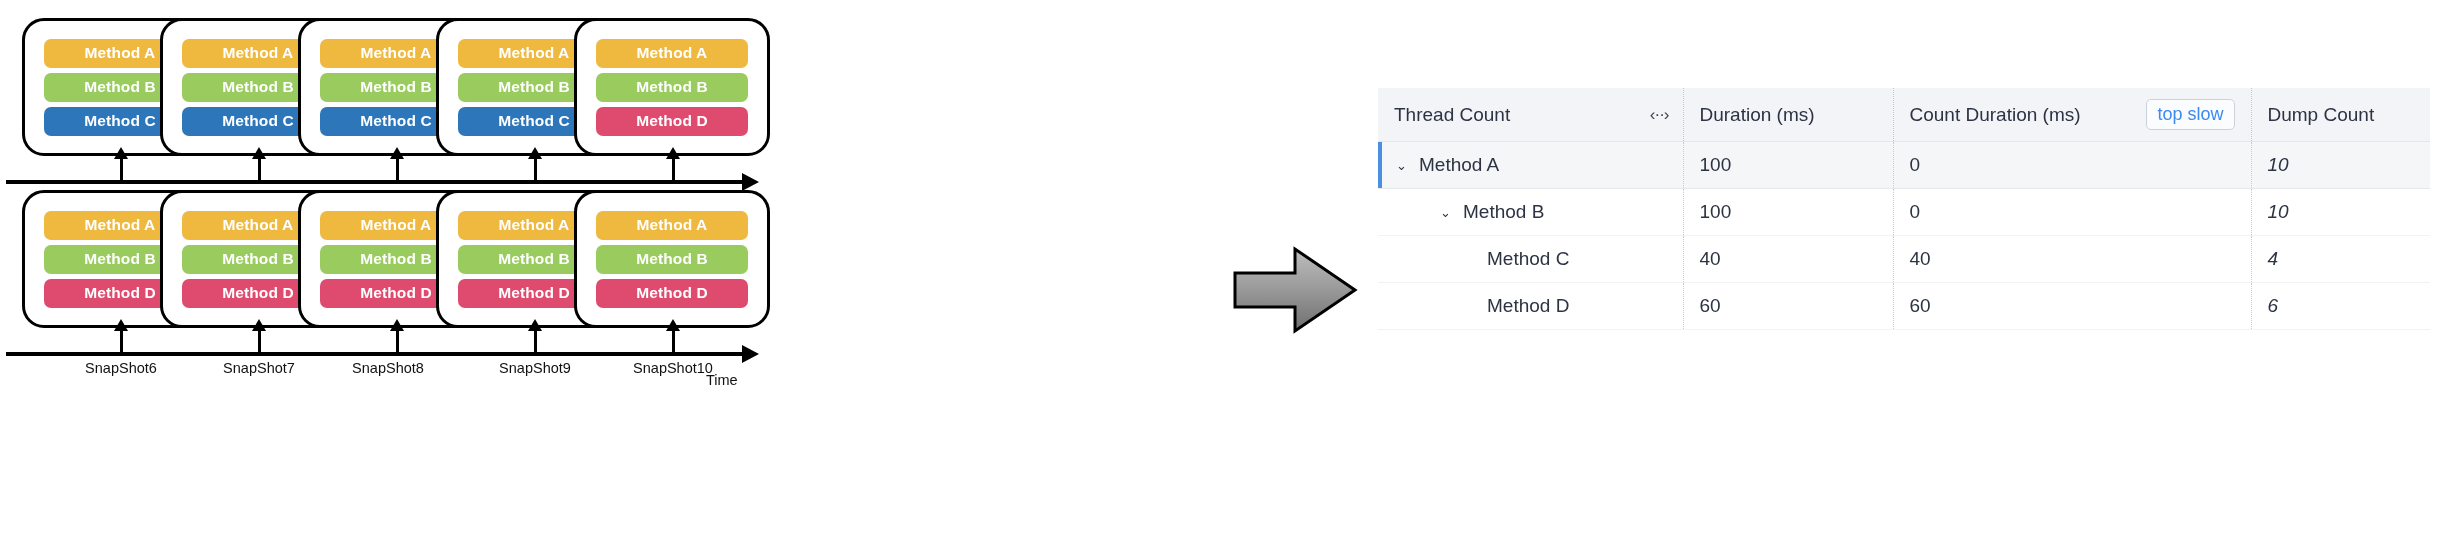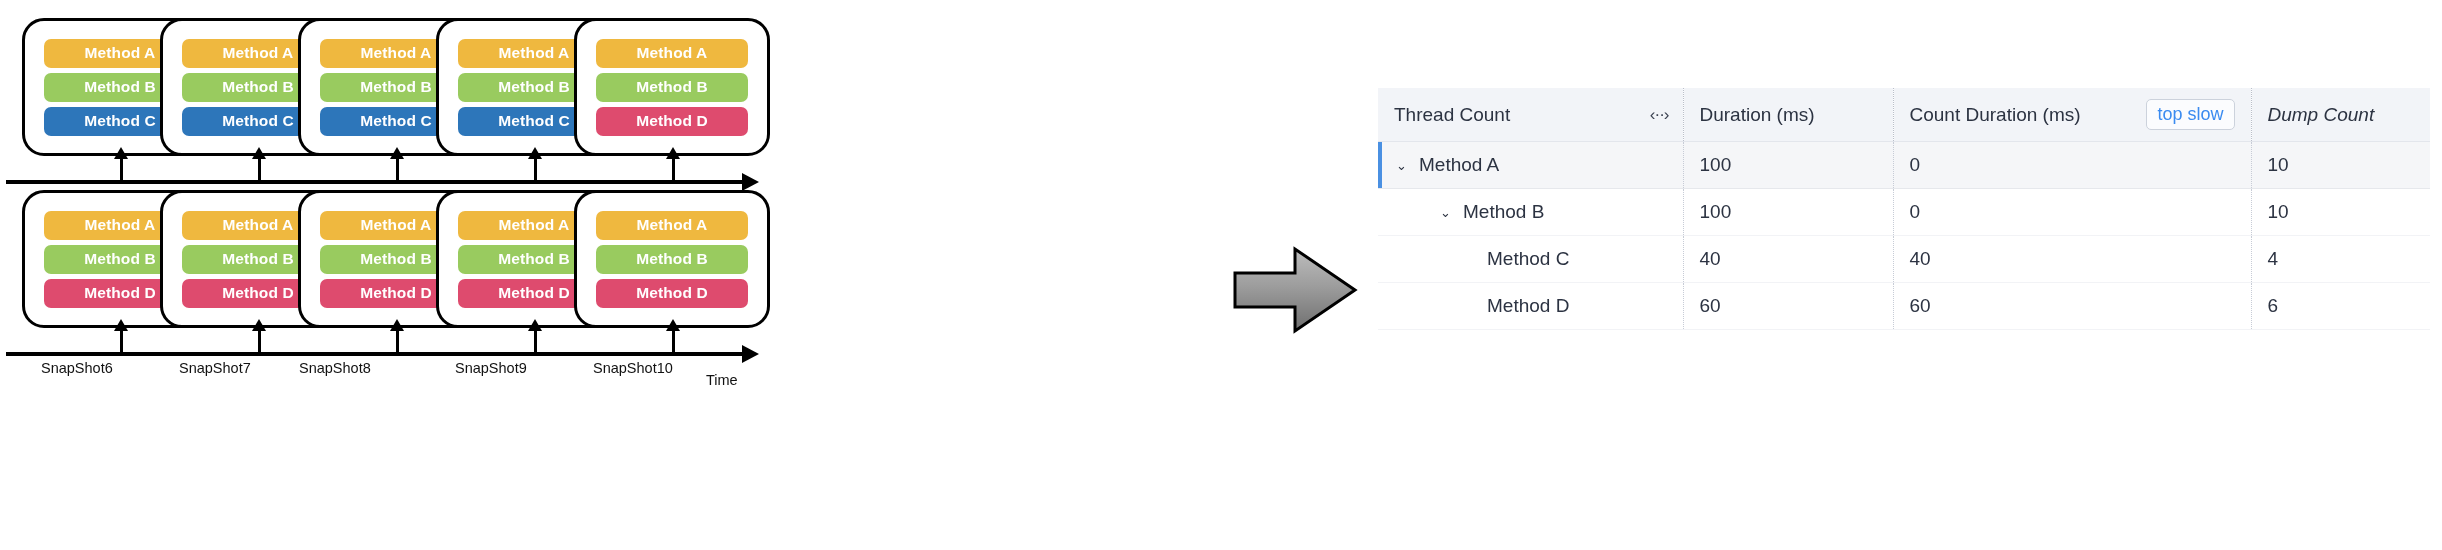--- a/index.html
+++ b/index.html
@@ -41,50 +41,50 @@
   .axis-head{position:absolute;left:736px;top:17px;width:0;height:0;
              border-top:9px solid transparent;border-bottom:9px solid transparent;
              border-left:17px solid #000;}
   .tick{position:absolute;top:0px;width:3px;height:26px;background:#000;}
   .tick-head{position:absolute;top:-9px;left:-6px;width:0;height:0;
              border-left:7.5px solid transparent;border-right:7.5px solid transparent;
              border-bottom:12px solid #000;}
   .tick.t0{left:114px;} .tick.t1{left:252px;} .tick.t2{left:390px;}
   .tick.t3{left:528px;} .tick.t4{left:666px;}
 
-  .tick-label{position:absolute;top:32px;width:160px;
+  .tick-label{position:absolute;top:32px;width:160px;text-align:center;
               font-size:14.5px;color:#111;white-space:nowrap;}
-  .tick-label.t0{left:35px;} .tick-label.t1{left:173px;} .tick-label.t2{left:293px;}
+  .tick-label.t0{left:35px;} .tick-label.t1{left:173px;} .tick-label.t2{left:302px;}
   .tick-label.t3{left:449px;} .tick-label.t4{left:587px;}
 
   .axis-name{position:absolute;left:700px;top:44px;font-size:14.5px;color:#111;}
 
   
   #flow-arrow{position:absolute;left:1232px;top:245px;width:126px;height:90px;}
 
   
   #right-panel{position:absolute;left:1378px;top:88px;width:1052px;height:330px;}
 
   table.profiler{border-collapse:collapse;width:1052px;table-layout:fixed;
                  font-size:19px;color:#2c3342;}
   table.profiler th{
     background:#f2f4f8;font-weight:400;text-align:left;
     height:53px;padding:0 0 0 16px;vertical-align:middle;
     border-bottom:1px solid #e3e6ec;
     border-right:1px dotted #b9bec9;
     position:relative;
   }
-  table.profiler th:last-child{border-right:none;font-style:italic;}
+  table.profiler th:last-child{border-right:none;}
   table.profiler td{
     height:46px;padding:0 0 0 16px;vertical-align:middle;
     border-right:1px dotted #c7ccd6;
     border-bottom:1px solid #f2f3f6;
     white-space:nowrap;
   }
-  table.profiler td:last-child{border-right:none;}
+  table.profiler td:last-child{border-right:none;font-style:italic;}
 
   tr.selected td{background:#f5f6f8;}
   tr.selected td:first-child{box-shadow:inset 4px 0 0 0 #4a90e2;}
   tr.selected td{border-top:1px solid #e6e8ec;border-bottom:1px solid #e6e8ec;}
 
   .th-inner{display:flex;align-items:center;justify-content:space-between;
             padding-right:14px;}
   .resize-icon{color:#3c4352;font-size:17px;letter-spacing:-1px;}
 
   .top-slow-btn{

